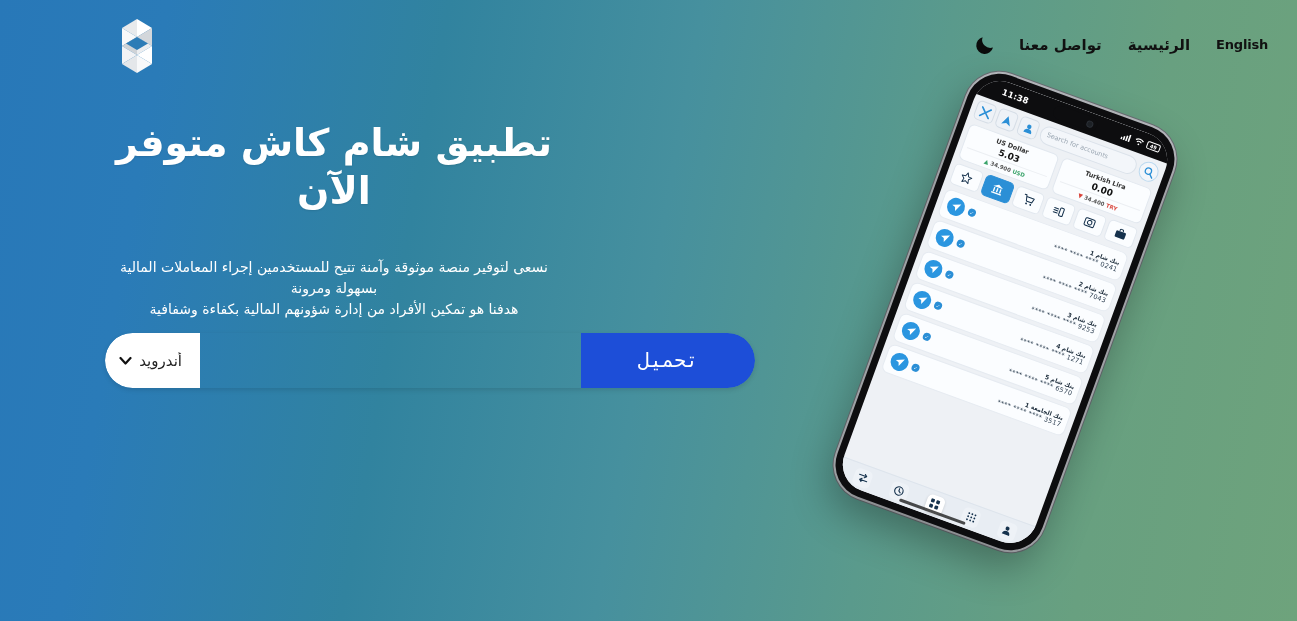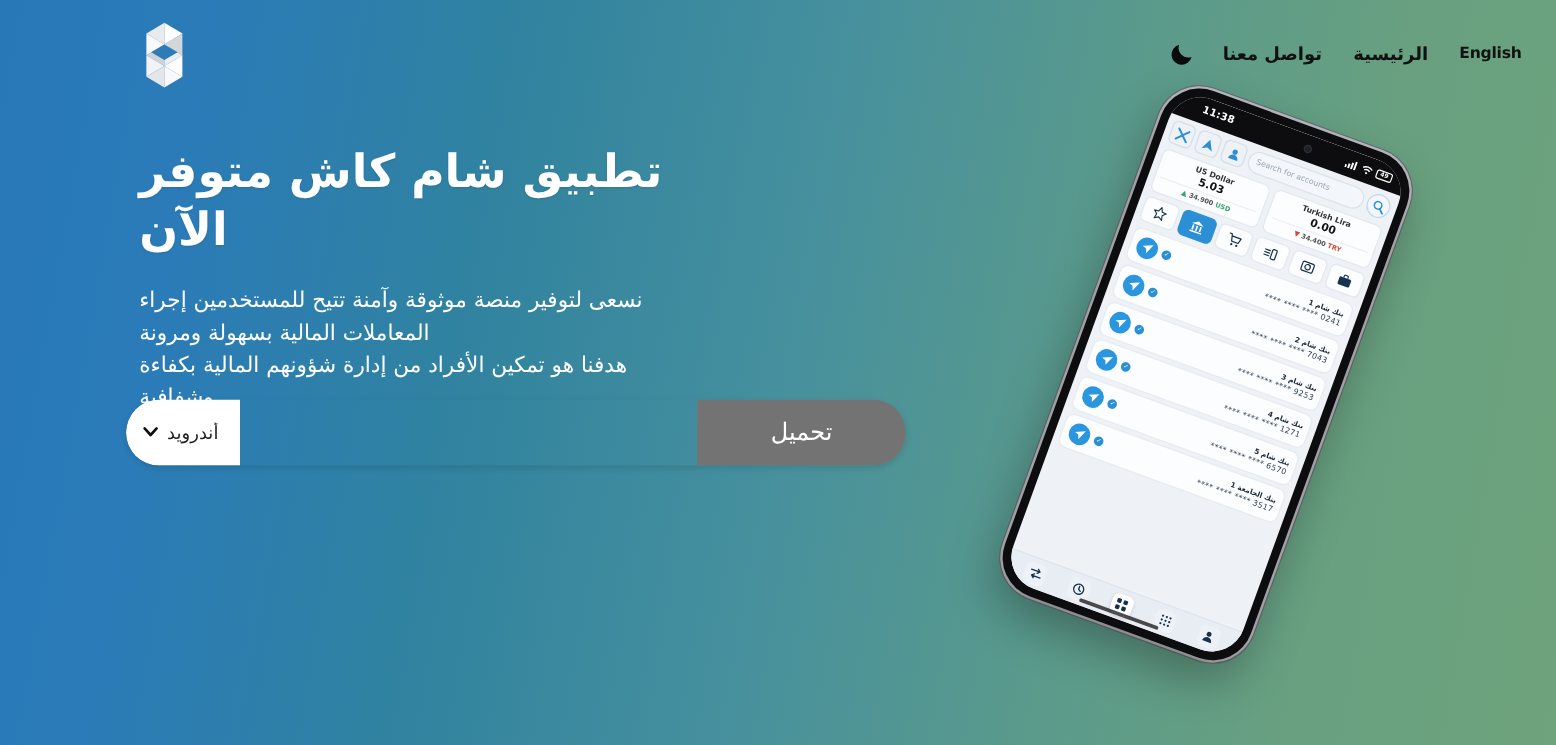--- a/index.html
+++ b/index.html
@@ -45,36 +45,36 @@
   }
   .moon-btn {
     display: flex; align-items: center; justify-content: center;
     width: 34px; height: 34px; margin-right: 4px;
     background: none; border: none; cursor: pointer;
   }
 
   
   .hero {
     position: absolute; right: 745px; left: 116px; top: 120px;
-    text-align: left; direction: rtl;
+    text-align: center; direction: rtl;
   }
   .hero h1 {
     color: #ffffff;
     font-size: 38px; font-weight: bold; line-height: 1.25;
     margin-bottom: 6px;
     text-shadow: 0 1px 2px rgba(0,0,0,0.10);
   }
   .hero h2 {
     color: #ffffff;
     font-size: 19px; font-weight: bold; line-height: 1.35;
   }
   .hero p {
     color: #ffffff;
-    font-size: 18px; line-height: 1.5;
-    margin-top: 22px; max-width: 560px;
+    font-size: 14px; line-height: 1.5;
+    margin-top: 42px; max-width: 560px;
   }
 
   
   .dl-form {
     position: absolute; left: 105px; top: 333px;
     display: flex; direction: ltr;
     width: 650px; height: 55px;
     border-radius: 28px;
     overflow: hidden;
     box-shadow: 0 2px 5px rgba(0,0,0,0.12);
@@ -94,26 +94,26 @@
   }
   .select-holder { position: relative; flex: 0 0 476px; }
   .select-chevron {
     position: absolute; left: 14px; top: 50%;
     transform: translateY(-50%);
     pointer-events: none; color: #111;
     font-size: 13px; line-height: 1;
   }
   .dl-button {
     flex: 1;
-    background: #737373;
+    background: #1d4ed8;
     border: none; outline: none;
     color: #ffffff; font-size: 20px;
     border-radius: 0 28px 28px 0;
     cursor: pointer;
-    font-family: Liberation Serif, serif;
+    font-family: Liberation Mono, monospace;
     display: flex; align-items: center; justify-content: center;
   }
 
   
   .phone-stage {
     position: absolute; left: 818px; top: 70px;
     width: 400px; height: 560px;
     pointer-events: none;
   }
   .phone {

